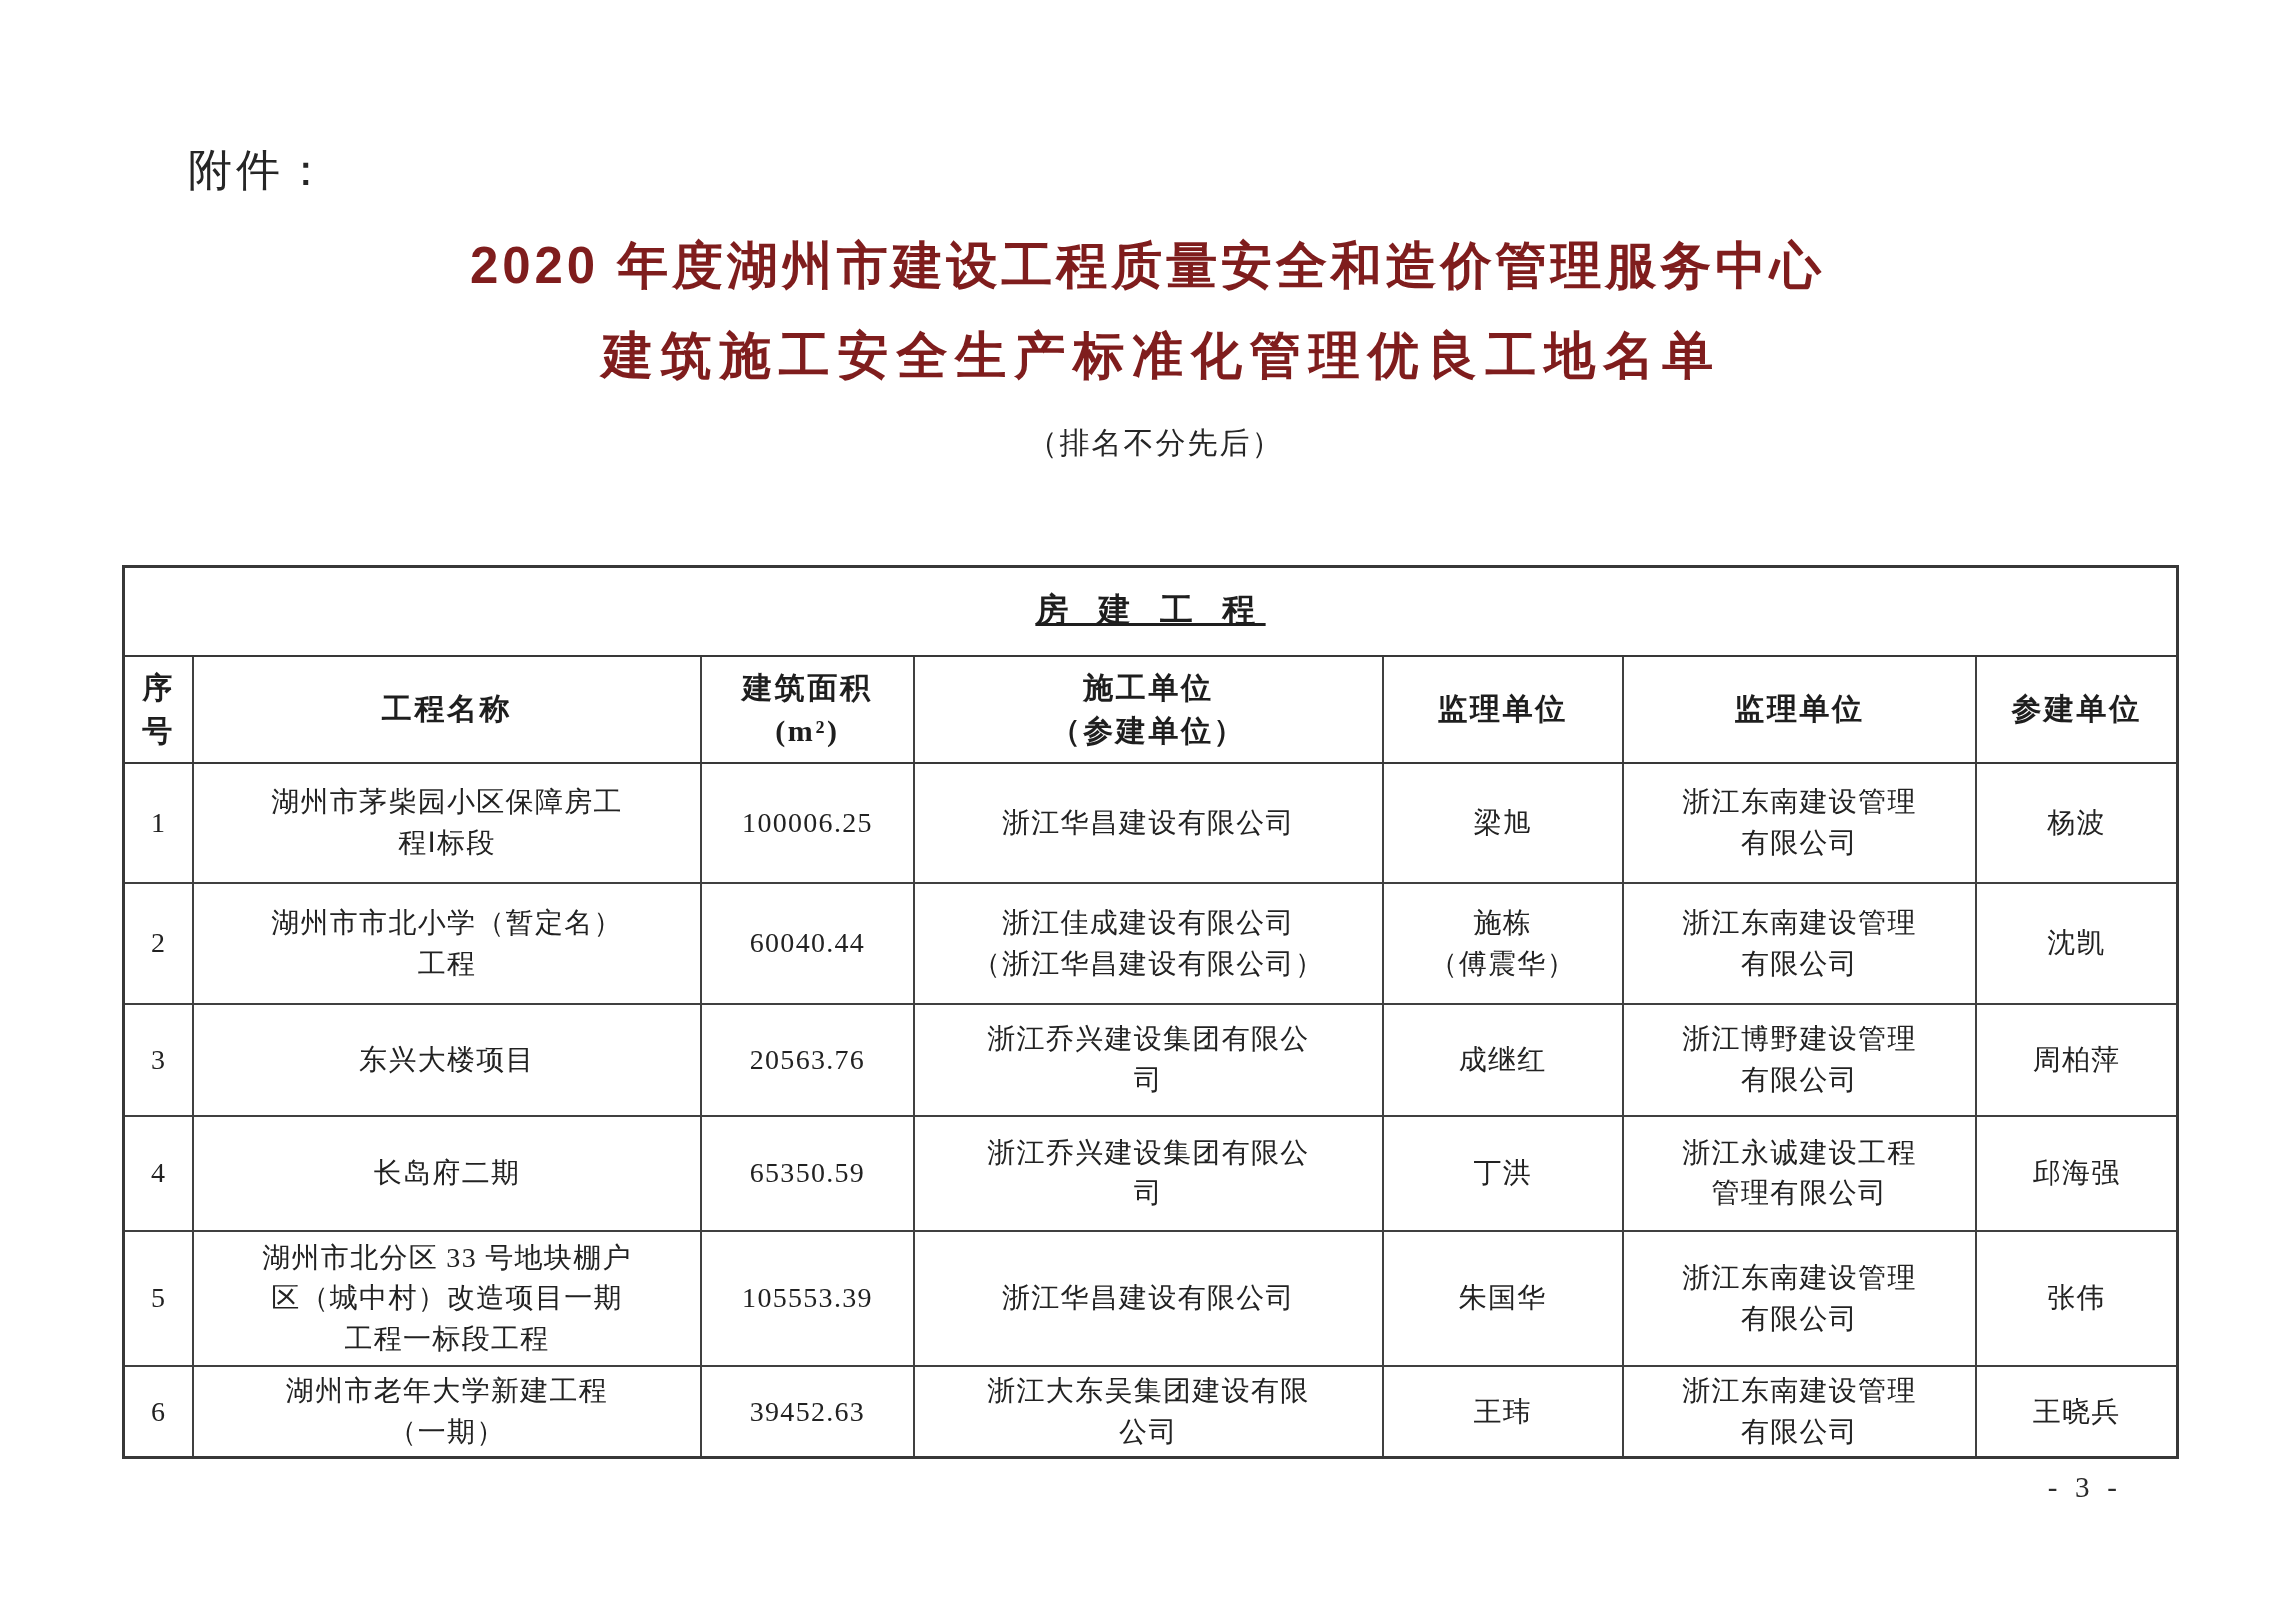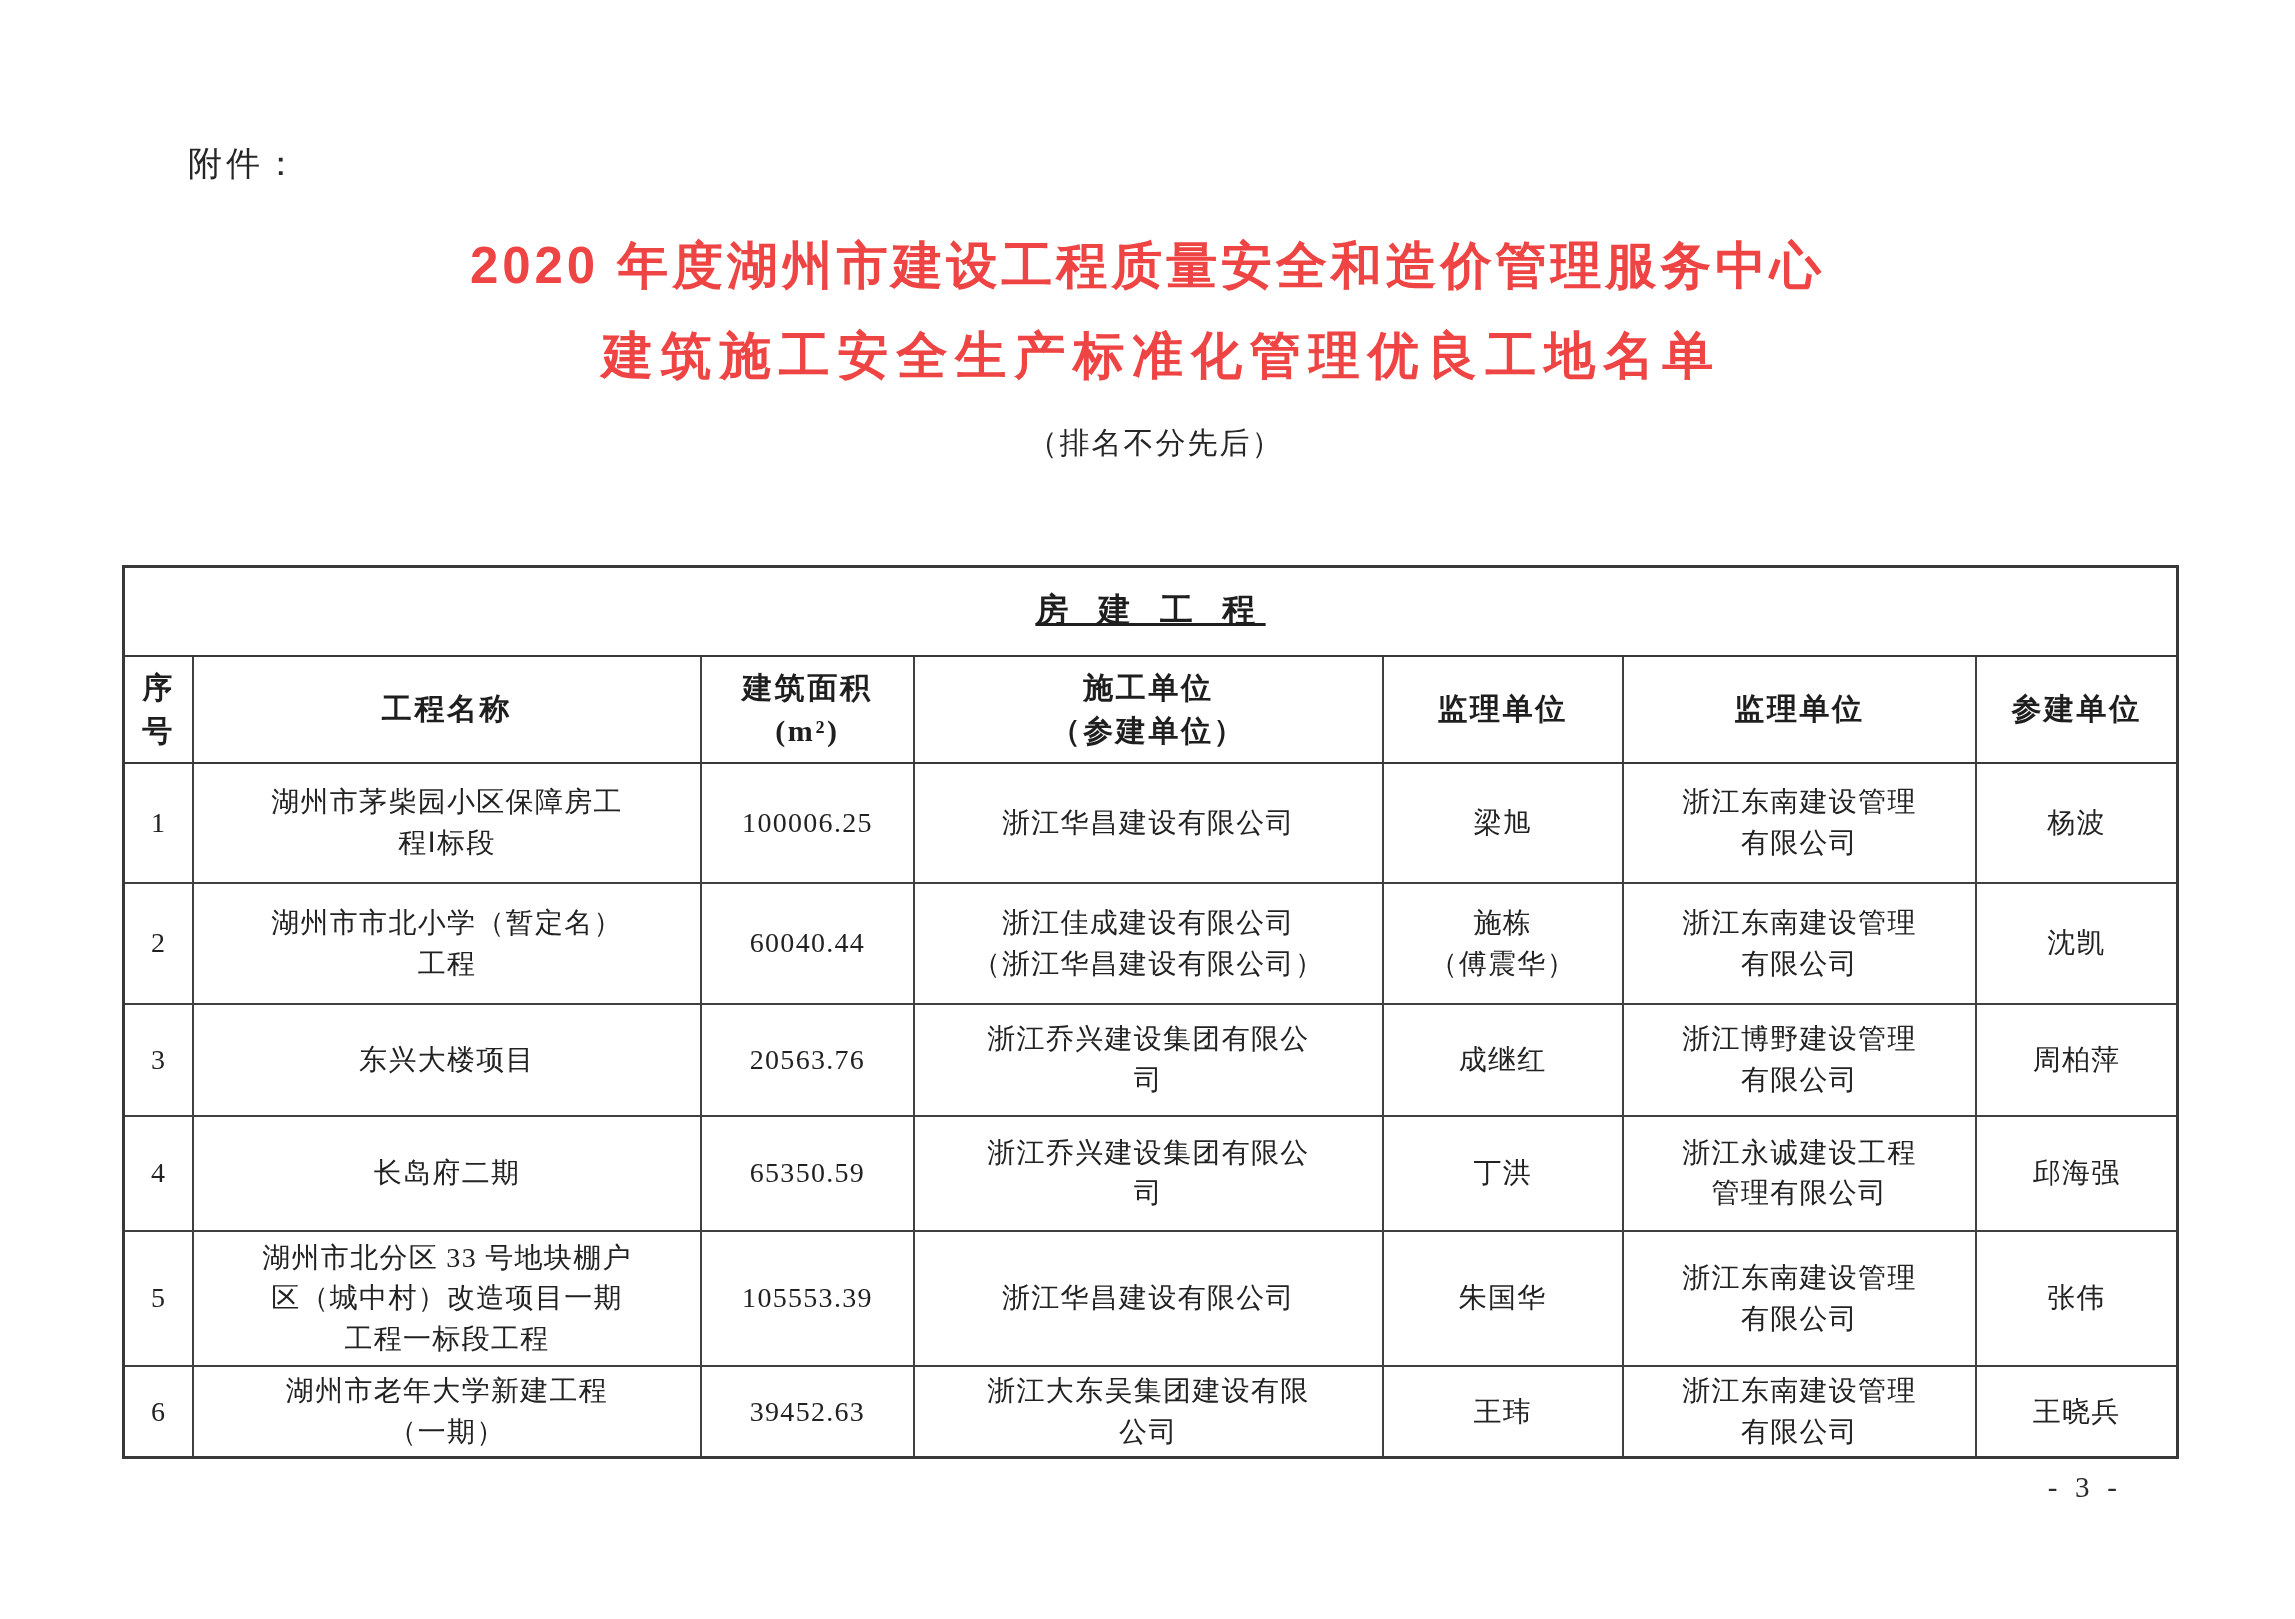--- a/index.html
+++ b/index.html
@@ -1,25 +1,25 @@
 <!DOCTYPE html>
 <html style="font-size:10.5px"><head>
 <meta charset="utf-8">
 <style>
   html,body{margin:0;padding:0;}
   body{
     width:2295px;height:1619px;background:#ffffff;position:relative;
     font-family:"Liberation Serif", serif;color:#262626;overflow:hidden;
   }
   .attachment{
-    position:absolute;left:188px;top:141px;font-size:34px;letter-spacing:3.9px;
+    position:absolute;left:188px;top:141px;font-size:44px;letter-spacing:3.9px;
   }
   .title{
     position:absolute;left:0;top:221px;width:100%;text-align:center;
-    font-family:"Liberation Sans", sans-serif;font-weight:700;color:#ef4444;
+    font-family:"Liberation Sans", sans-serif;font-weight:700;color:#7f1d1d;
     font-size:51px;line-height:90px;
   }
   .title-line1{letter-spacing:3.9px;}
   .title-line2{letter-spacing:7.9px;margin-left:28px;}
   .subtitle{
     position:absolute;left:8px;top:423px;width:100%;text-align:center;
     font-size:30px;letter-spacing:2px;
   }
   table.main-table{
     position:absolute;left:122px;top:565px;width:2057px;

